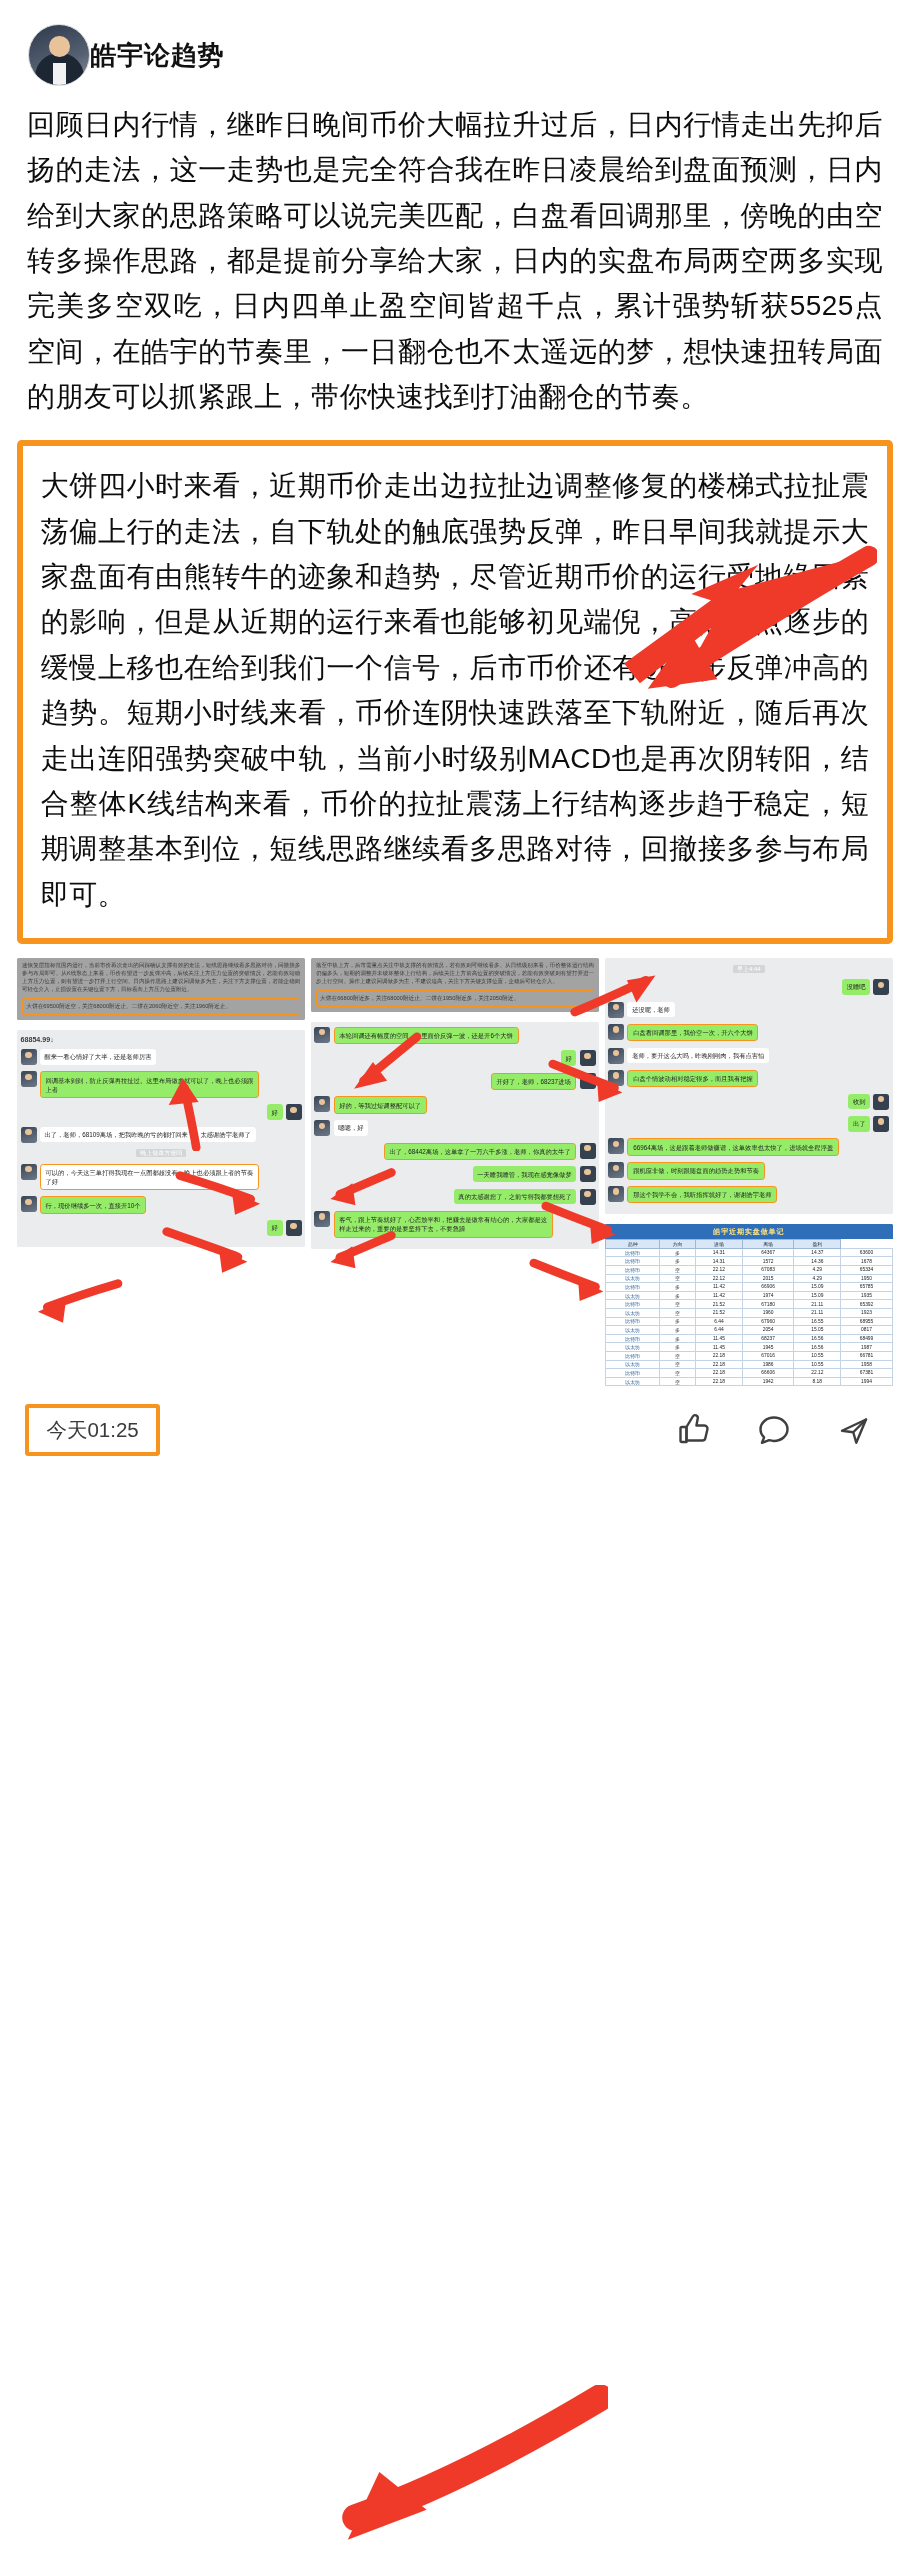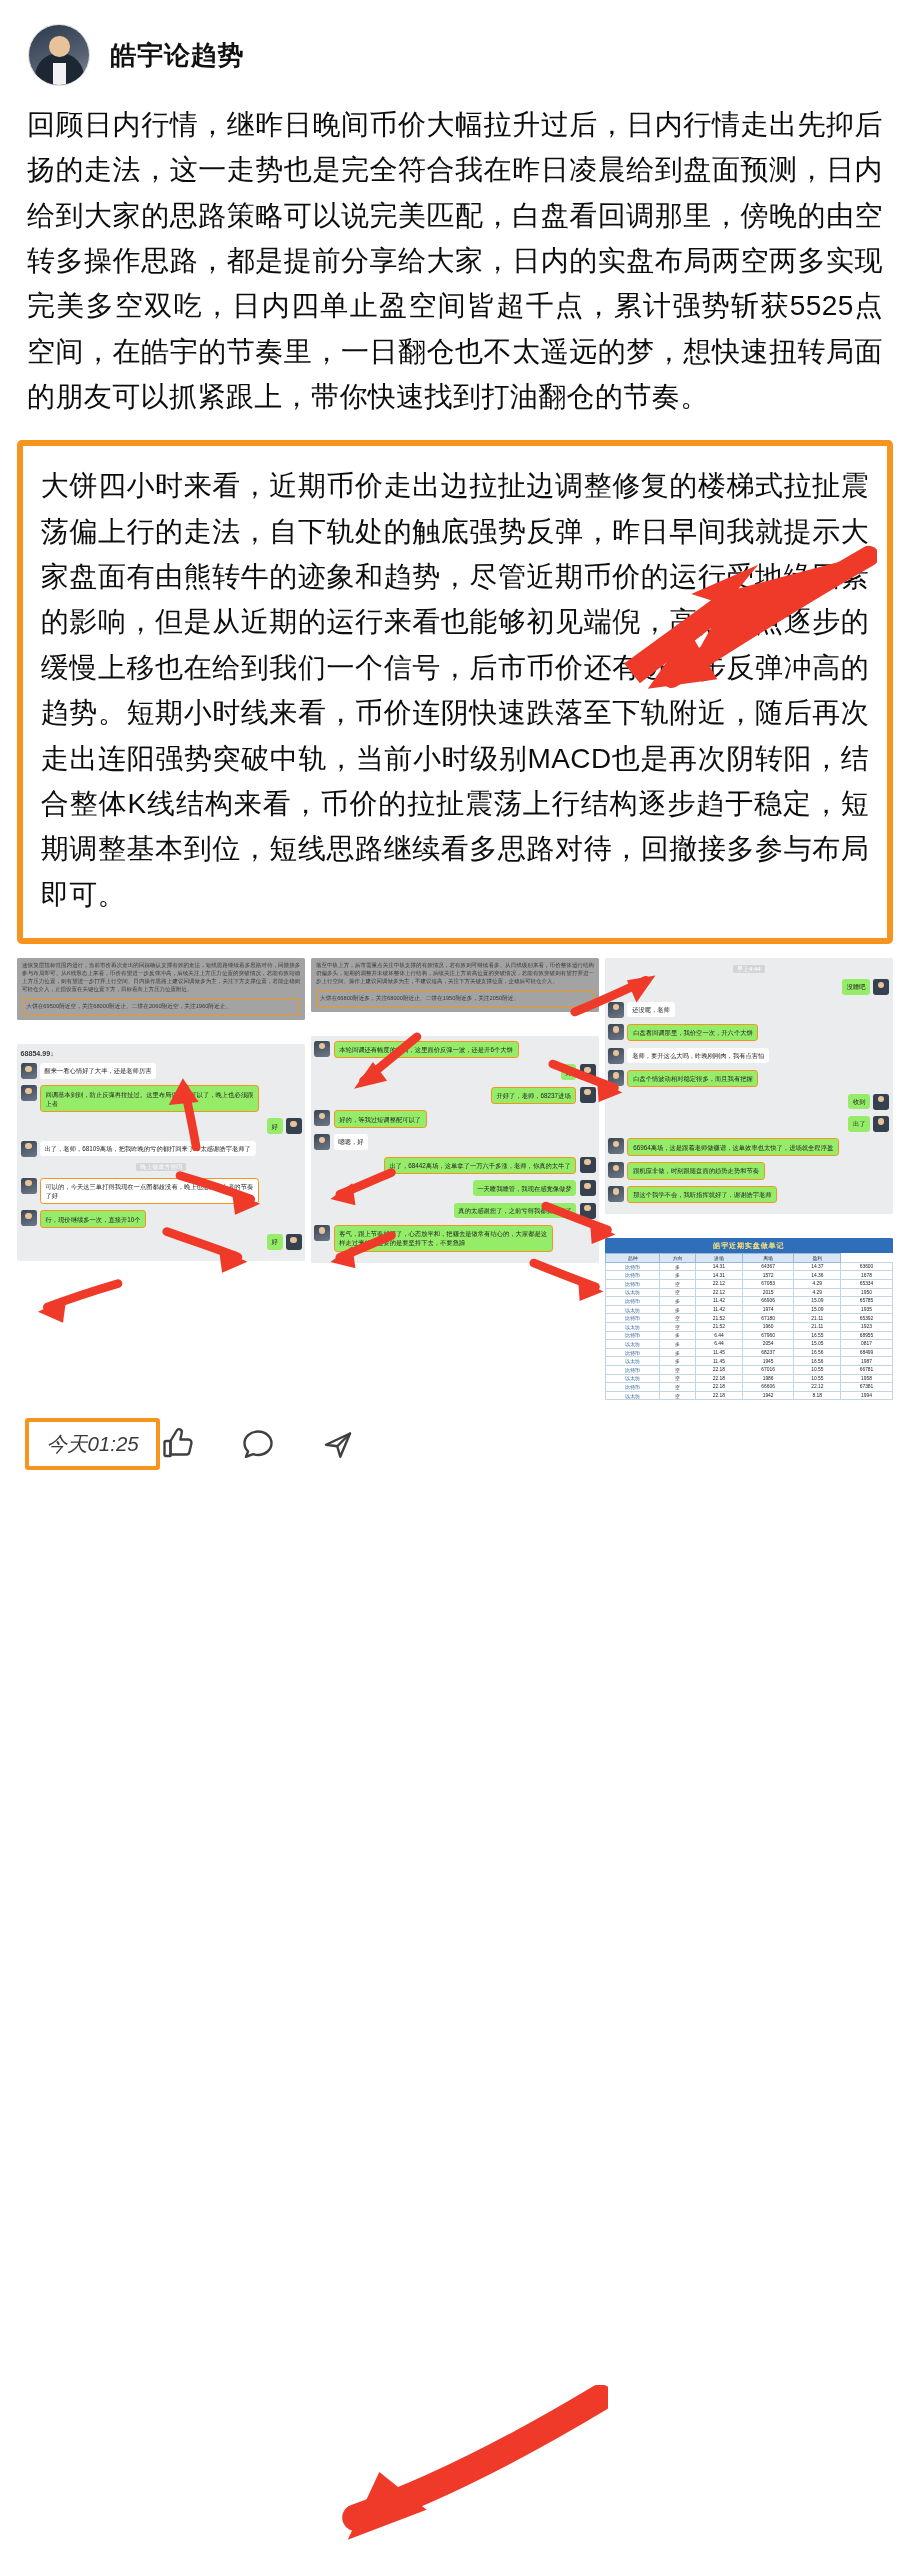--- a/index.html
+++ b/index.html
@@ -18,21 +18,21 @@
     position: relative;
     background: #ffffff;
     box-sizing: border-box;
   }
 
   
   .header {
     display: flex;
     align-items: center;
     padding: 24px 28.4px 8px 28.4px;
-    gap: 20px;
+    gap: 0;
   }
   .avatar {
     width: 60px;
     height: 60px;
     border-radius: 50%;
     background: linear-gradient(160deg, #2d3a4b 0%, #566172 60%, #8b94a1 100%);
     position: relative;
     overflow: hidden;
     flex: 0 0 auto;
     border: 0.8px solid #d8dce0;
@@ -104,21 +104,21 @@
   .collage {
     position: relative;
     margin: 14.2px 17.4px 0 17.4px;
     display: grid;
     grid-template-columns: 1fr 1fr 1fr;
     gap: 6.3px;
   }
   .col {
     display: flex;
     flex-direction: column;
-    gap: 24px;
+    gap: 10px;
   }
 
   .shot {
     position: relative;
     background: #ebecee;
     border-radius: 1.6px;
     overflow: hidden;
     padding: 4.7px;
     box-sizing: border-box;
   }
@@ -237,23 +237,22 @@
   
   .arrow {
     position: absolute;
     pointer-events: none;
   }
 
   
   .footer {
     display: flex;
     align-items: center;
-    justify-content: flex-start;
+    justify-content: space-between;
     padding: 17.4px 30px 24px 25px;
-    font-style: italic;
   }
   .timestamp {
     font-size: 20.5px;
     color: #3a3a3a;
     border: 4.7px solid #f7941d;
     border-radius: 3.2px;
     padding: 8px 17.4px;
   }
   .actions {
     display: flex;

